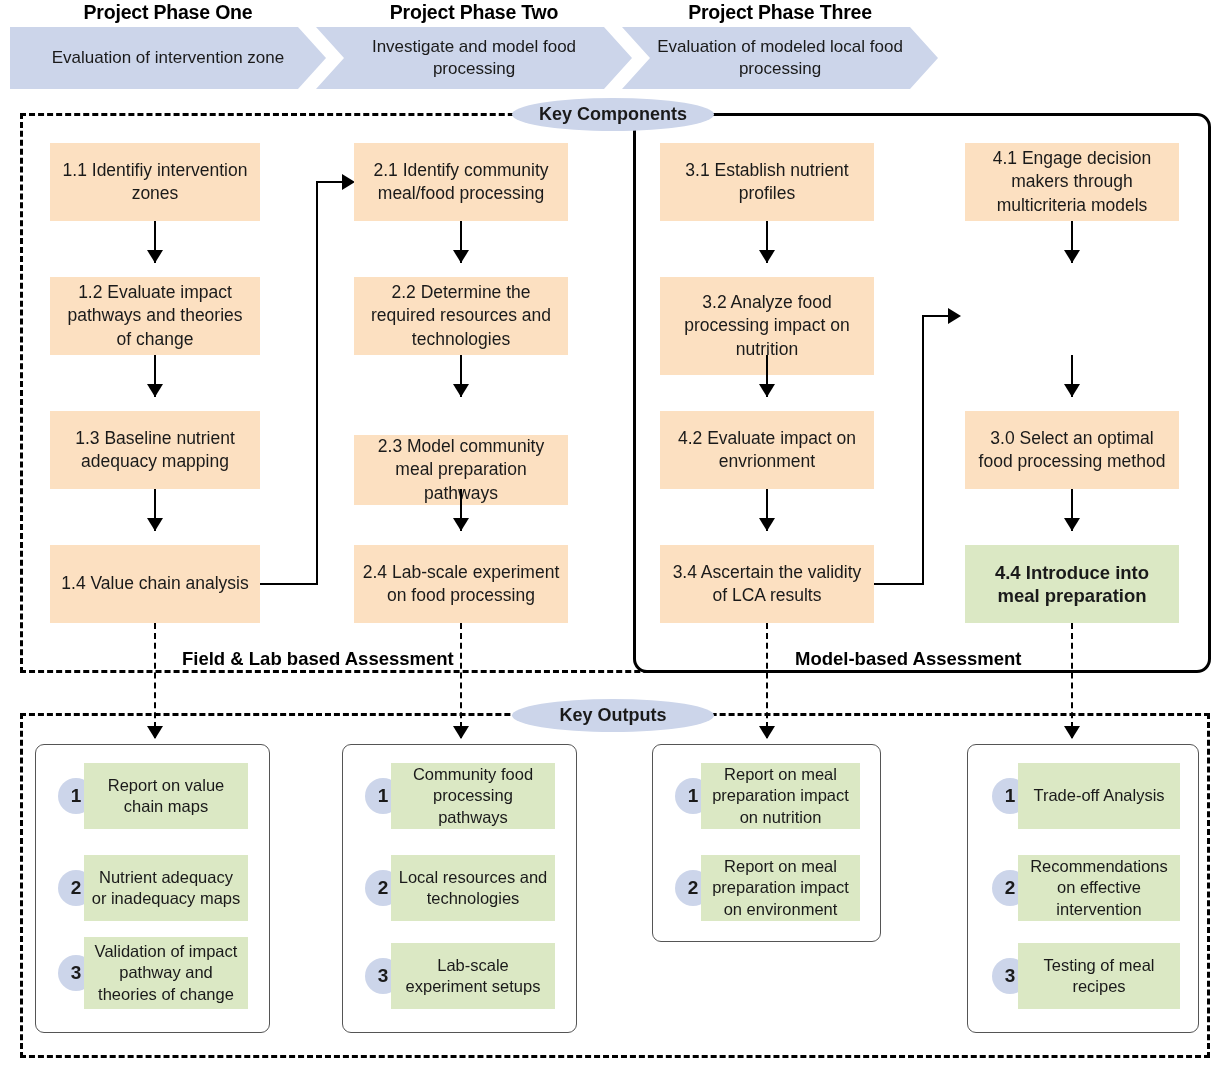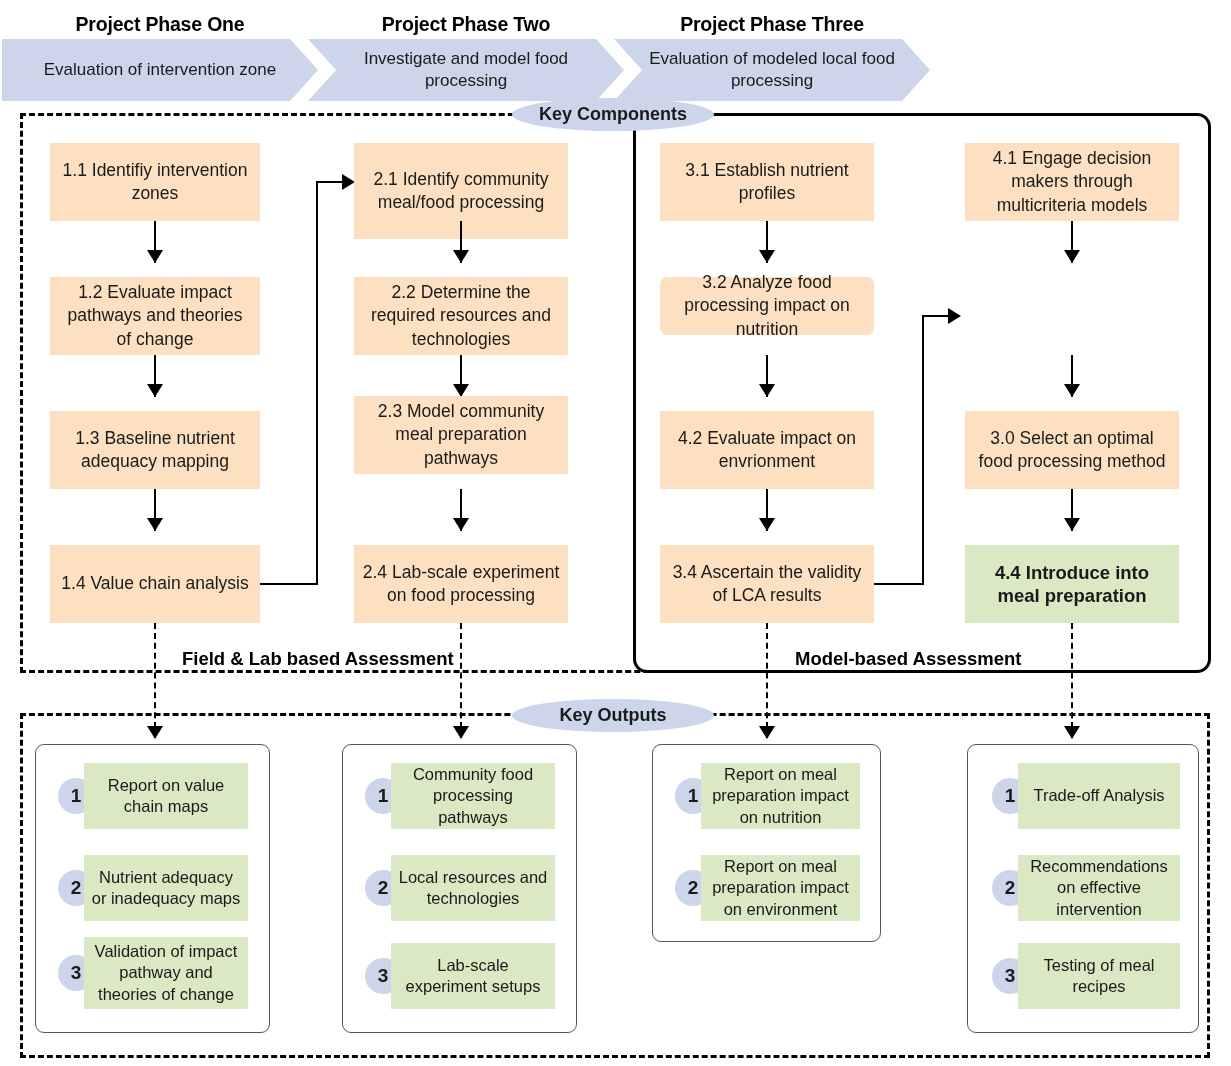--- a/index.html
+++ b/index.html
@@ -4,21 +4,21 @@
 <style>
   html,body{margin:0;padding:0;background:#fff;}
   body{
     width:1231px;height:1066px;position:relative;overflow:hidden;
     font-family:"Liberation Sans","DejaVu Sans",sans-serif;
     color:#000;
   }
   .stage{position:absolute;left:0;top:0;width:1231px;height:1066px;}
 
   
-  .phase-row{position:absolute;left:0;top:0;width:1138px;height:96px;margin-top:12px;}
+  .phase-row{position:absolute;left:8px;top:0;width:1138px;height:96px;}
   .phase{position:absolute;top:0;height:96px;}
   .phase-title{
     position:absolute;left:0;top:0;width:100%;text-align:center;
     font-size:19.5px;font-weight:bold;letter-spacing:-0.2px;line-height:24px;
   }
   .phase-arrow{
     position:absolute;left:0;top:27px;width:100%;height:62px;
     background:#ccd5ea;
     display:flex;align-items:center;justify-content:center;
     text-align:center;font-size:17px;line-height:22px;color:#1a1a1a;
@@ -130,39 +130,39 @@
   <div class="vline" style="left:153.8px;top:489px;height:42px;"></div>
   <div class="arrowhead-d" style="left:147px;top:518px;"></div>
 
   <div class="pbox orange" style="left:50px;top:545px;width:210px;height:78px;">1.4 Value chain analysis</div>
 
   <div class="hline" style="left:260px;top:583px;width:58px;"></div>
   <div class="vline" style="left:316px;top:182px;height:403px;"></div>
   <div class="hline" style="left:316px;top:181px;width:36px;"></div>
   <div class="arrowhead-r" style="left:342px;top:174px;"></div>
 
-  <div class="pbox orange" style="left:354px;top:143px;width:214px;height:96px;">2.1 Identify community meal/food processing</div>
+  <div class="pbox orange" style="left:354px;top:143px;width:214px;height:78px;">2.1 Identify community meal/food processing</div>
   <div class="vline" style="left:459.8px;top:221px;height:42px;"></div>
   <div class="arrowhead-d" style="left:453px;top:250px;"></div>
 
   <div class="pbox orange" style="left:354px;top:277px;width:214px;height:78px;">2.2 Determine the required resources and technologies</div>
   <div class="vline" style="left:459.8px;top:355px;height:42px;"></div>
   <div class="arrowhead-d" style="left:453px;top:384px;"></div>
 
-  <div class="pbox orange" style="left:354px;top:396px;width:214px;height:78px;">2.3 Model community meal preparation pathways</div>
+  <div class="pbox orange" style="left:354px;top:435px;width:214px;height:70px;">2.3 Model community meal preparation pathways</div>
   <div class="vline" style="left:459.8px;top:489px;height:42px;"></div>
   <div class="arrowhead-d" style="left:453px;top:518px;"></div>
 
   <div class="pbox orange" style="left:354px;top:545px;width:214px;height:78px;">2.4 Lab-scale experiment on food processing</div>
 
   <div class="pbox orange" style="left:660px;top:143px;width:214px;height:78px;">3.1 Establish nutrient profiles</div>
   <div class="vline" style="left:765.8px;top:221px;height:42px;"></div>
   <div class="arrowhead-d" style="left:759px;top:250px;"></div>
 
-  <div class="pbox orange" style="left:660px;top:277px;width:214px;height:58px;border-radius:7px;">3.2 Analyze food processing impact on nutrition</div>
+  <div class="pbox orange" style="left:660px;top:277px;width:214px;height:98px;">3.2 Analyze food processing impact on nutrition</div>
   <div class="vline" style="left:765.8px;top:355px;height:42px;"></div>
   <div class="arrowhead-d" style="left:759px;top:384px;"></div>
 
   <div class="pbox orange" style="left:660px;top:411px;width:214px;height:78px;">4.2 Evaluate impact on envrionment</div>
   <div class="vline" style="left:765.8px;top:489px;height:42px;"></div>
   <div class="arrowhead-d" style="left:759px;top:518px;"></div>
 
   <div class="pbox orange" style="left:660px;top:545px;width:214px;height:78px;">3.4 Ascertain the validity of LCA results</div>
 
   <div class="hline" style="left:874px;top:583px;width:50px;"></div>

